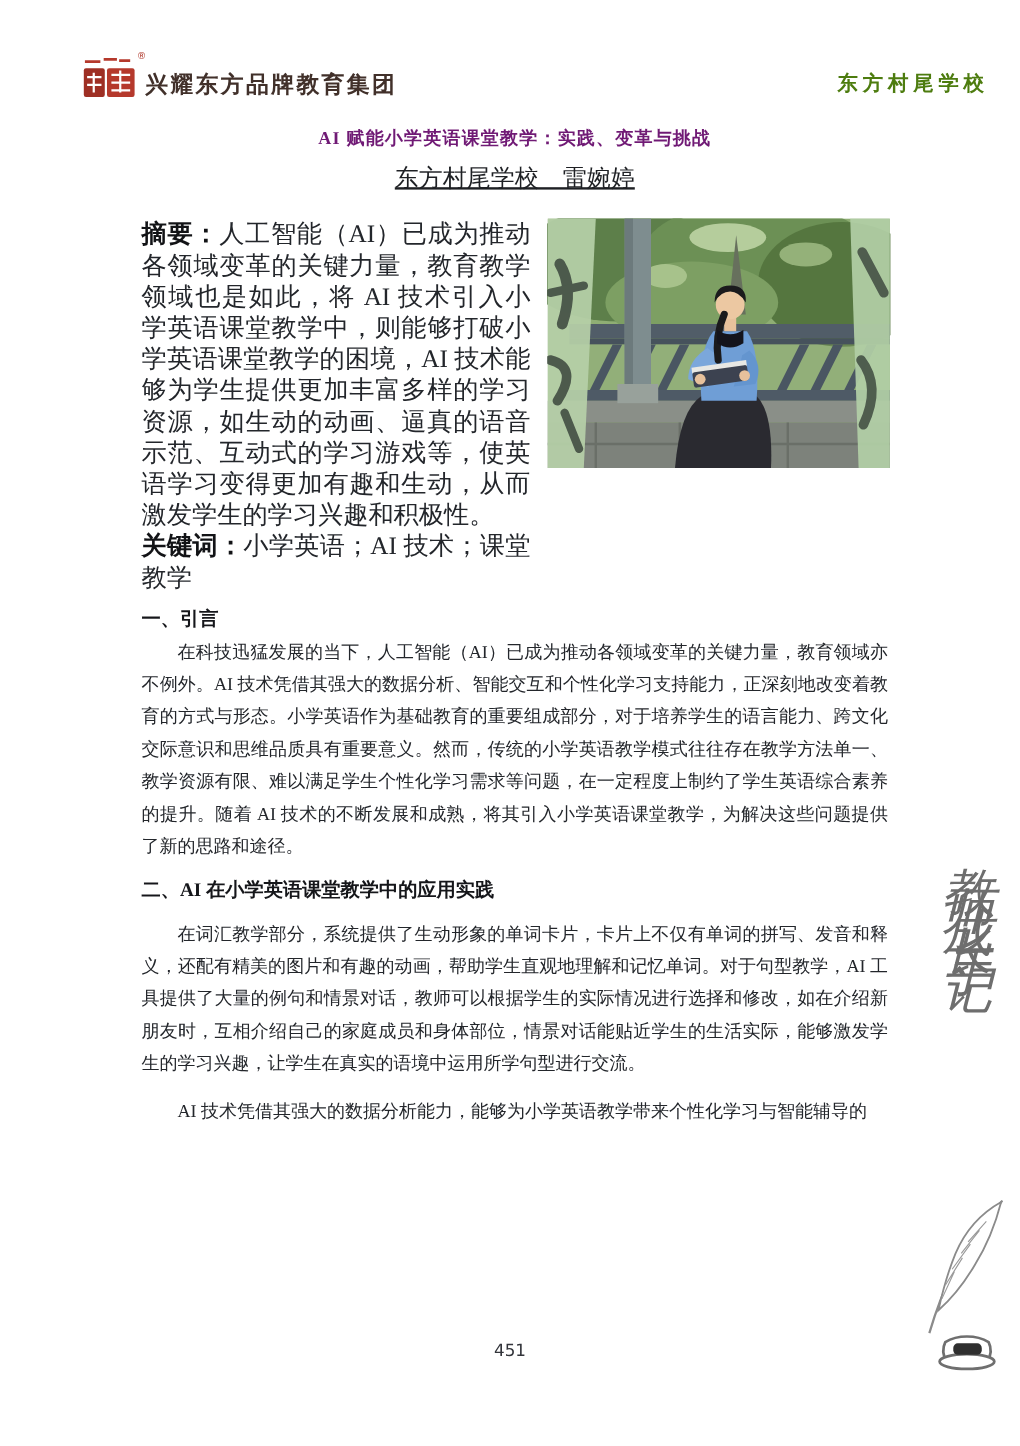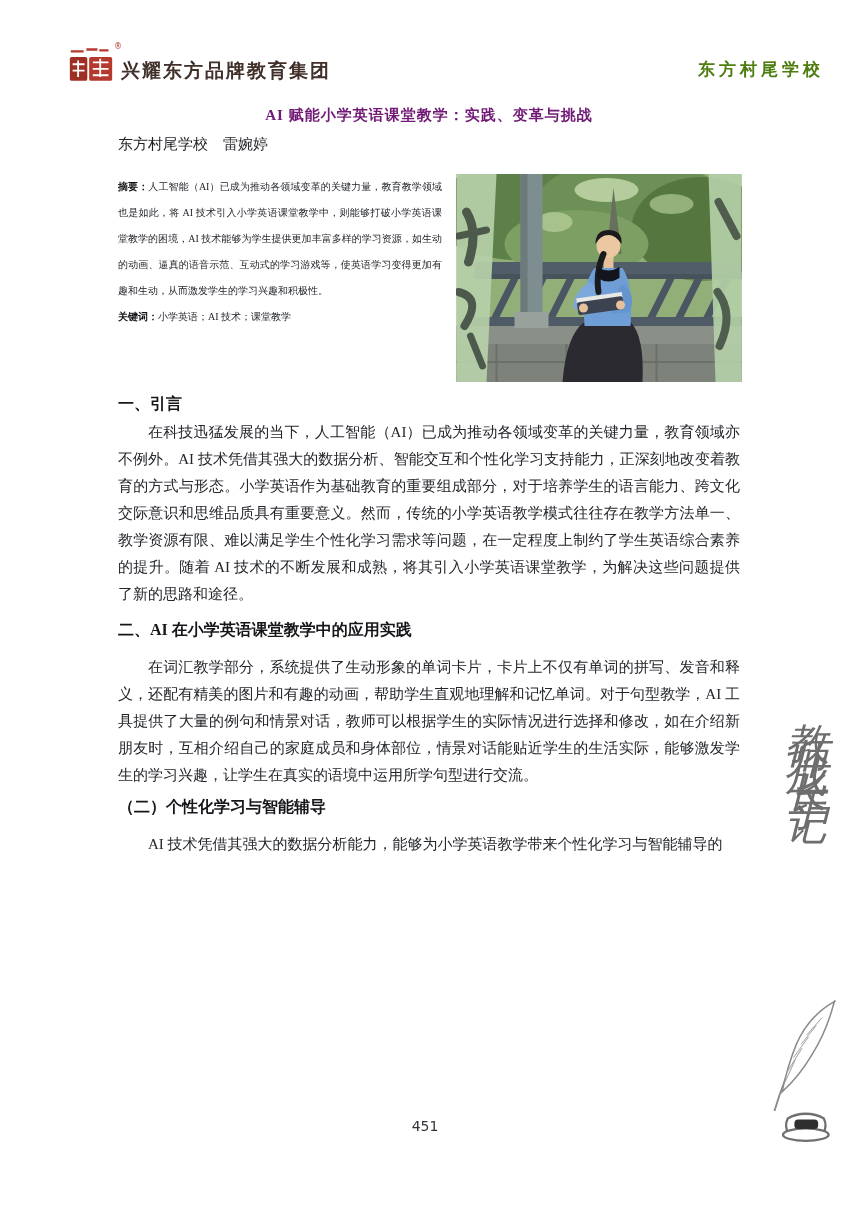--- a/index.html
+++ b/index.html
@@ -11,23 +11,23 @@
   
   .doc-header{position:absolute;top:44px;left:68px;right:26px;display:flex;justify-content:space-between;align-items:flex-start;}
   .brand{display:flex;align-items:flex-start;gap:7px;}
   .brand-logo{width:46px;height:46px;flex:none;position:relative;}
   .brand-reg{position:absolute;top:-2px;right:-8px;font-size:8px;color:#b03a2e;font-family:"DejaVu Sans",sans-serif;}
   .brand-text{font-size:19px;font-weight:bold;color:#41302a;letter-spacing:2px;margin-top:14px;font-family:"Liberation Serif",serif;}
   .school{font-size:17px;color:#4d7c0f;letter-spacing:4px;font-weight:bold;margin-top:14px;}
   
   .content{position:absolute;left:118px;right:110px;top:100px;}
   h1.title{font-size:15px;text-align:center;margin:6px 0 10px;letter-spacing:1px;color:#701a75;font-weight:bold;}
-  .byline{text-align:left;font-size:15px;margin-bottom:20px;color:#1e2024;}
+  .byline{text-align:center;font-size:20px;margin-bottom:20px;color:#1e2024;text-decoration:underline;}
   .abstract-row{display:flex;gap:14px;align-items:flex-start;}
-  .abstract-col{width:324px;flex:none;font-size:10px;line-height:26px;text-align:justify;}
+  .abstract-col{width:324px;flex:none;font-size:21px;line-height:26px;text-align:justify;}
   .abstract-col b{font-weight:bold;color:#121316;}
   .photo{width:286px;height:208px;flex:none;display:block;}
   p{margin:0;}
   .body{font-size:15px;line-height:27px;text-align:justify;text-indent:2em;margin-top:4px;}
   .para-gap{margin-top:13px;}
   h2{font-size:16px;margin:12px 0 2px;color:#15161a;font-weight:bold;}
   h3{font-size:16px;margin:8px 0 2px;color:#15161a;font-weight:bold;}
   
   .margin-note{
     position:absolute;top:690px;right:12px;
@@ -131,21 +131,20 @@
         </g>
       </svg>
     </div>
 
     <h2>一、引言</h2>
     <p class="body">在科技迅猛发展的当下，人工智能（AI）已成为推动各领域变革的关键力量，教育领域亦不例外。AI 技术凭借其强大的数据分析、智能交互和个性化学习支持能力，正深刻地改变着教育的方式与形态。小学英语作为基础教育的重要组成部分，对于培养学生的语言能力、跨文化交际意识和思维品质具有重要意义。然而，传统的小学英语教学模式往往存在教学方法单一、教学资源有限、难以满足学生个性化学习需求等问题，在一定程度上制约了学生英语综合素养的提升。随着 AI 技术的不断发展和成熟，将其引入小学英语课堂教学，为解决这些问题提供了新的思路和途径。</p>
 
     <h2>二、AI 在小学英语课堂教学中的应用实践</h2>
     <p class="body para-gap">在词汇教学部分，系统提供了生动形象的单词卡片，卡片上不仅有单词的拼写、发音和释义，还配有精美的图片和有趣的动画，帮助学生直观地理解和记忆单词。对于句型教学，AI 工具提供了大量的例句和情景对话，教师可以根据学生的实际情况进行选择和修改，如在介绍新朋友时，互相介绍自己的家庭成员和身体部位，情景对话能贴近学生的生活实际，能够激发学生的学习兴趣，让学生在真实的语境中运用所学句型进行交流。</p>
 
-    <h3>（二）个性化学习与智能辅导</h3>
     <p class="body para-gap">AI 技术凭借其强大的数据分析能力，能够为小学英语教学带来个性化学习与智能辅导的</p>
   </div>
 
   <div class="margin-note">教师成长手记</div>
 
   <svg class="quill" viewBox="0 0 90 160" aria-hidden="true">
     <path d="M80 6 Q56 32 40 62 Q26 88 16 122" fill="none" stroke="#8b8b8b" stroke-width="2"></path>
     <path d="M79 7 Q52 22 39 52 Q30 74 24 102 Q42 86 56 62 Q71 38 79 7 Z" fill="#ffffff" stroke="#8b8b8b" stroke-width="1.6"></path>
     <path d="M66 24 L50 42 M60 32 L44 52 M52 44 L36 66 M45 56 L30 80 M38 68 L27 92" stroke="#9a9a9a" stroke-width="1"></path>
     <path d="M30 130 Q26 138 31 147 L67 147 Q72 138 68 130 Q60 125 49 125 Q38 125 30 130 Z" fill="#ffffff" stroke="#6f6f6f" stroke-width="2.4"></path>

